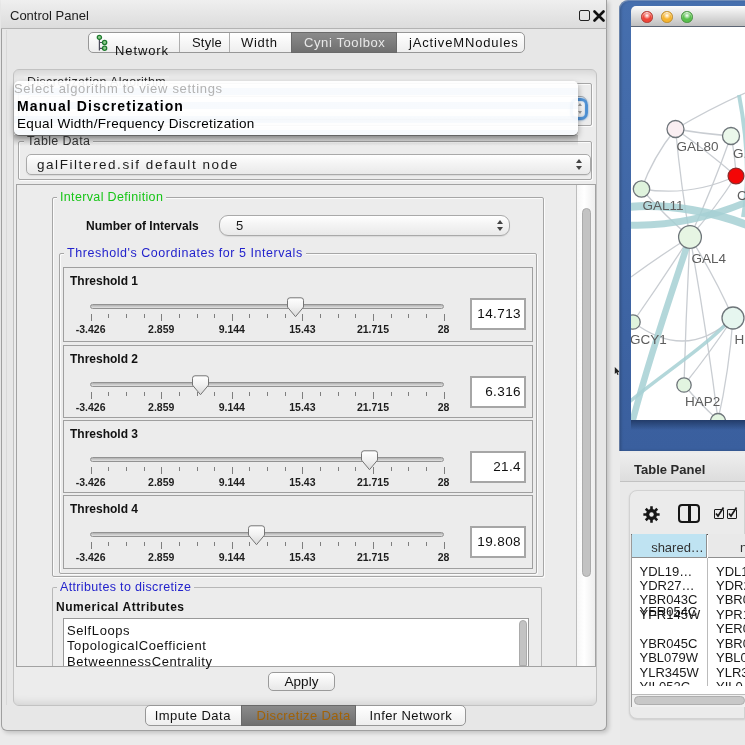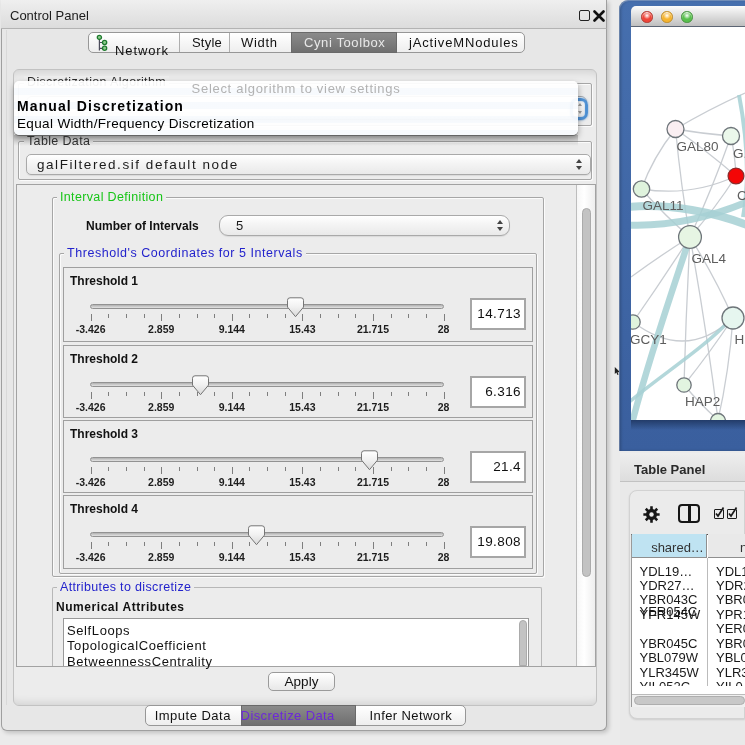--- a/index.html
+++ b/index.html
@@ -231,25 +231,25 @@
 <div style="left:63px;top:618px;width:466px;height:48px;background:#fff;border:1px solid #999;border-bottom:none;"></div>
 <div class="t" style="left:67px;top:622.5px;font-size:13px;letter-spacing:0.6px;color:#111;">SelfLoops</div>
 <div class="t" style="left:67px;top:638px;font-size:13px;letter-spacing:0.6px;color:#111;">TopologicalCoefficient</div>
 <div class="t" style="left:67px;top:653.5px;font-size:13px;letter-spacing:0.6px;color:#111;">BetweennessCentrality</div>
 <div style="left:519px;top:620px;width:8px;height:46px;background:#c3c3c3;border:1px solid #ababab;border-radius:4px 4px 0 0;"></div>
 <div style="left:268px;top:672px;width:67px;height:19px;background:linear-gradient(#ffffff,#e8e8e8);border:1px solid #9a9a9a;border-radius:5px;"></div>
 <div class="t" style="left:268px;top:674px;width:67px;text-align:center;font-size:13.5px;color:#111;">Apply</div>
 <div style="left:144.8px;top:705px;width:321px;height:20.5px;background:linear-gradient(#ffffff,#eeeeee);border:1px solid #979797;border-radius:5px;"></div>
 <div style="left:240.6px;top:705px;width:115.2px;height:20.5px;background:linear-gradient(#8b8b8b,#6f6f6f);border:1px solid #6a6a6a;"></div>
 <div class="t" style="left:144.8px;top:708px;width:96px;text-align:center;font-size:13px;letter-spacing:0.5px;color:#111;">Impute Data</div>
-<div class="t" style="left:240.6px;top:708px;width:110px;text-align:left;font-size:13px;letter-spacing:0.4px;color:#6d28d9;">Discretize Data</div>
+<div class="t" style="left:240.6px;top:708px;width:110px;text-align:right;font-size:13px;letter-spacing:0.4px;color:#a16207;">Discretize Data</div>
 <div class="t" style="left:355.8px;top:708px;width:110px;text-align:center;font-size:13px;letter-spacing:0.4px;color:#111;">Infer Network</div>
 <div style="left:14px;top:81px;width:564px;height:53.5px;background:rgba(255,255,255,0.94);border-radius:5px;box-shadow:0 1px 0 rgba(60,60,60,0.55), 0 3px 6px rgba(0,0,0,0.35);
 background-image:repeating-linear-gradient(rgba(222,234,248,0.0) 0px, rgba(222,234,248,0.0) 7px, rgba(225,236,249,0.25) 7px, rgba(225,236,249,0.25) 14px);"></div>
-<div class="t" style="left:14px;top:81px;width:564px;text-align:center;font-size:13px;letter-spacing:0.7px;color:#b2b2b2;">Select algorithm to view settings</div>
+<div class="t" style="left:14px;top:81px;width:564px;font-size:13px;letter-spacing:0.7px;color:#b2b2b2;">Select algorithm to view settings</div>
 <div class="t" style="left:17px;top:98px;font-size:14px;font-weight:bold;letter-spacing:1.1px;color:#000;">Manual Discretization</div>
 <div class="t" style="left:17px;top:115.5px;font-size:13.5px;letter-spacing:0.35px;color:#000;">Equal Width/Frequency Discretization</div>
 <div style="left:14px;top:134.5px;width:564px;height:11px;background:linear-gradient(rgba(80,80,80,0.34),rgba(80,80,80,0));"></div>
 <svg style="position:absolute;left:614px;top:367px;" width="7" height="8" viewBox="0 0 7 8">
 <path d="M0.8 0 L6.2 5.2 L3.6 5.2 L4.6 7.6 L3.4 8 L2.4 5.6 L0.8 7 Z" fill="#222"></path>
   </svg>
 <div style="left:619px;top:0;width:126px;height:451px;background:linear-gradient(180deg,#466fae,#3a5f9e);border-radius:9px 0 0 0;box-shadow:inset 1px 1px 0 rgba(255,255,255,0.25), inset 2px 0 3px rgba(0,0,0,0.2);"></div>
 <div style="left:631px;top:6px;width:114px;height:21px;background:linear-gradient(#fcfcfc,#bfbfbf);border-radius:5px 0 0 0;border-bottom:1px solid #5c6574;"></div>
 <div style="left:641.4000000000001px;top:11.3px;width:11.6px;height:11.6px;border-radius:50%;background:radial-gradient(circle at 50% 35%, #ffffff 0%, #ef4438 45%, #ef4438 100%);border:1px solid #b03028;box-shadow:inset 0 1px 1px rgba(255,255,255,0.8);"></div>
 <div style="left:661.4000000000001px;top:11.3px;width:11.6px;height:11.6px;border-radius:50%;background:radial-gradient(circle at 50% 35%, #ffffff 0%, #f6b42e 45%, #f6b42e 100%);border:1px solid #c08a20;box-shadow:inset 0 1px 1px rgba(255,255,255,0.8);"></div>

